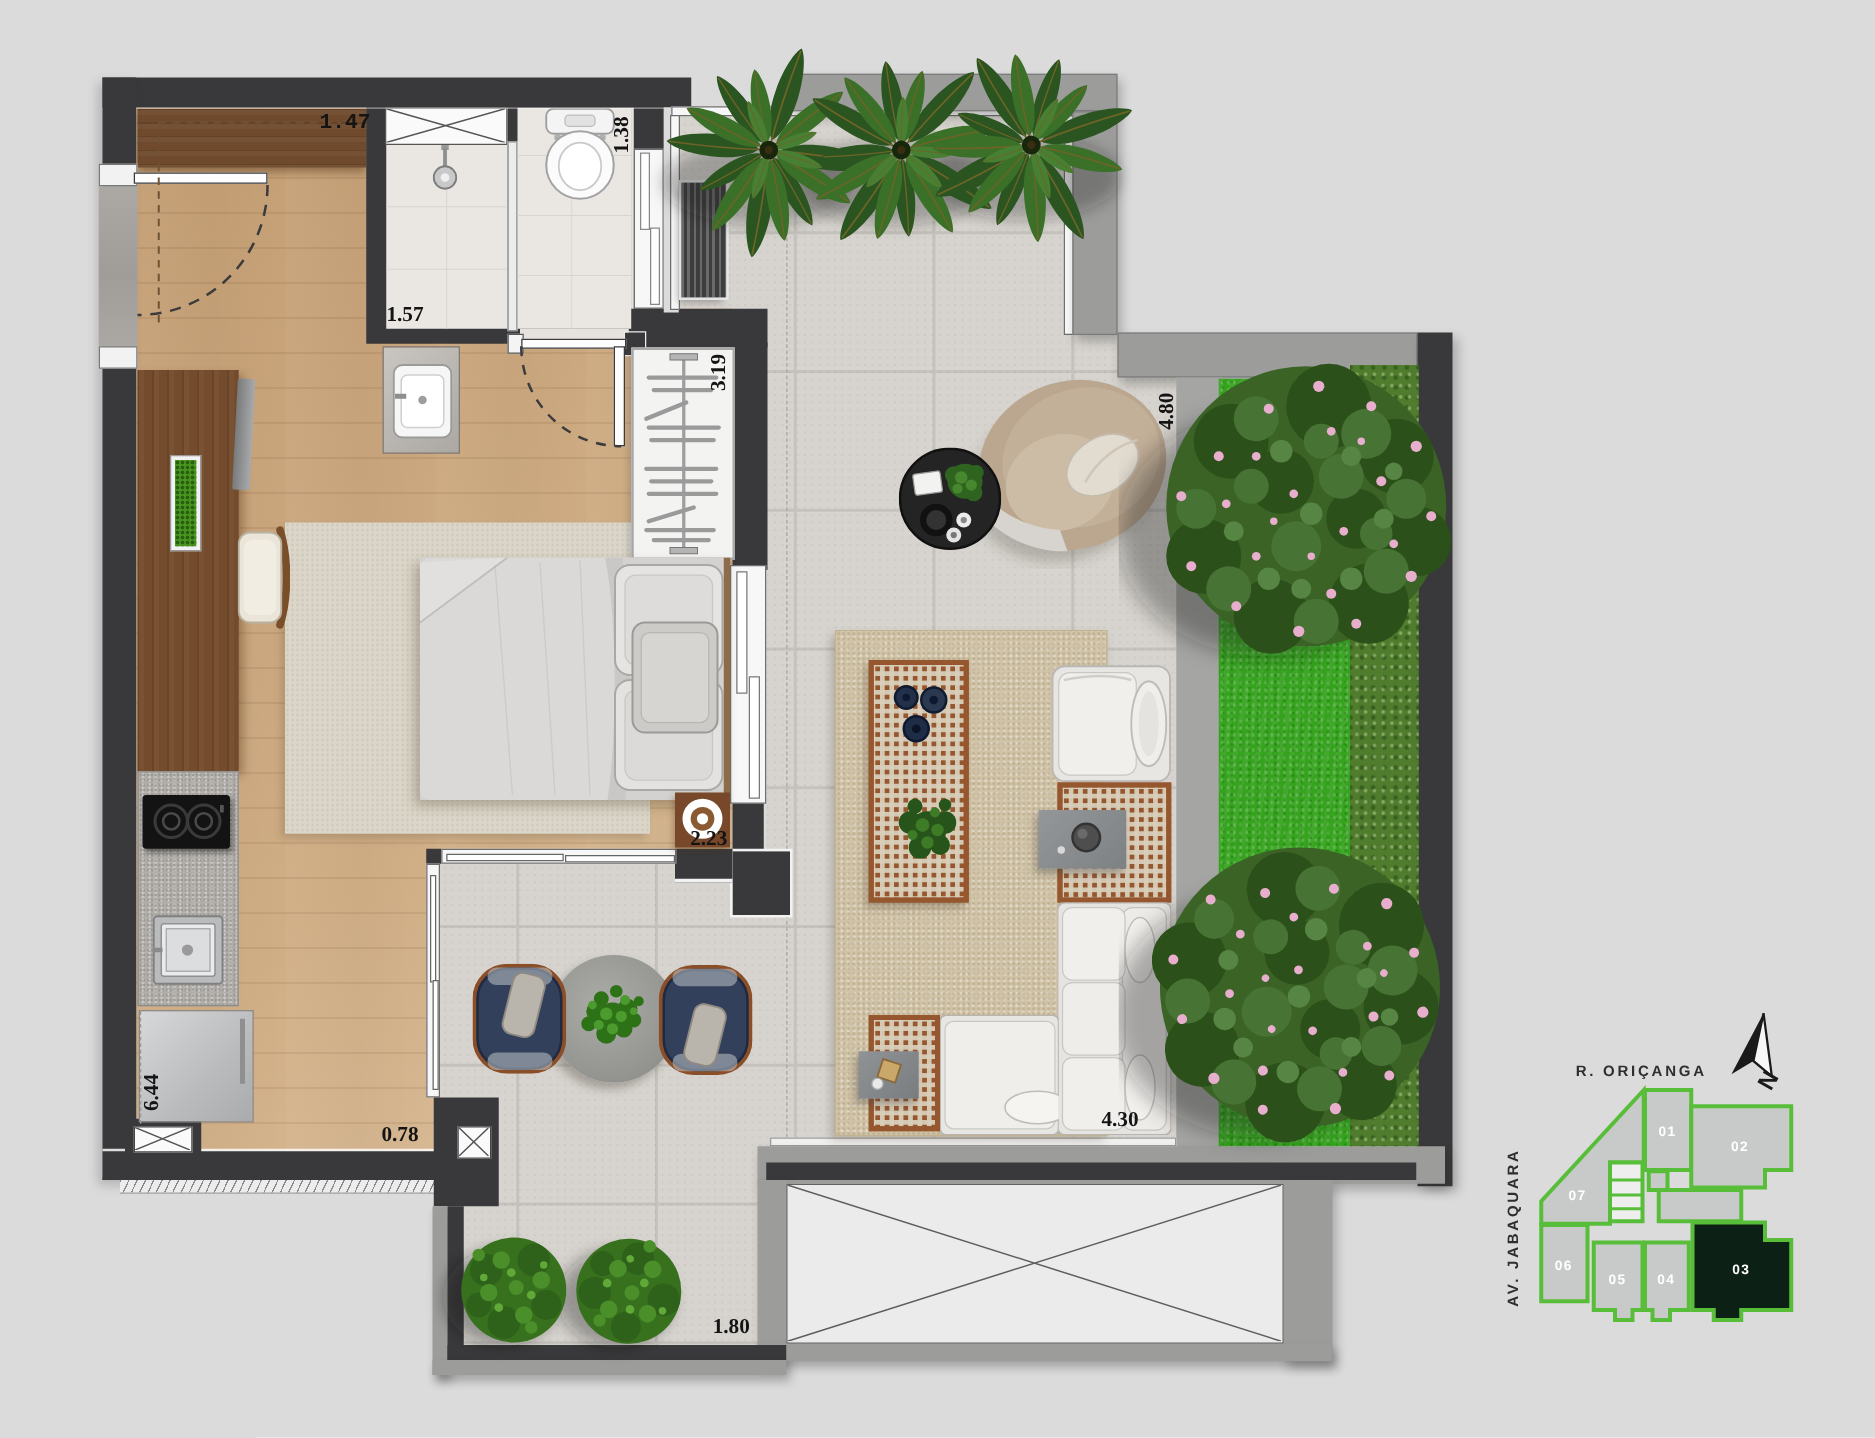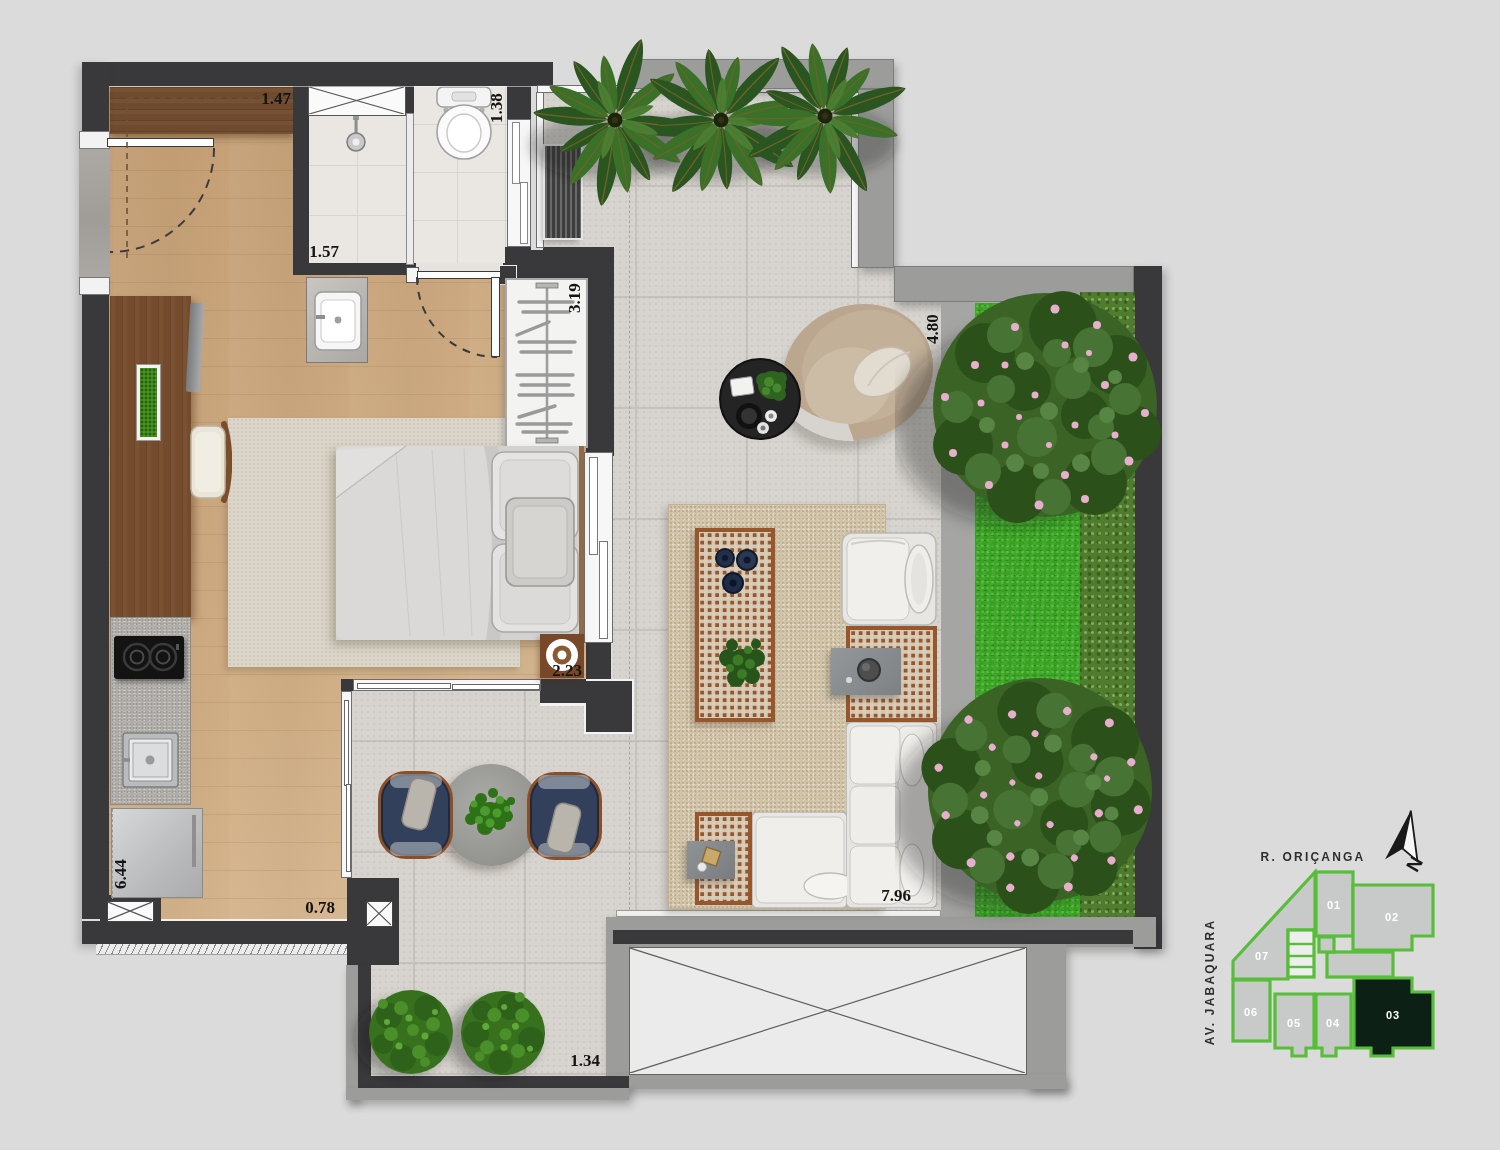--- a/index.html
+++ b/index.html
@@ -670,39 +670,39 @@
     </g>
     </defs>
   <ellipse cx="104" cy="122" rx="78" ry="34" fill="rgba(35,37,33,0.30)" filter="url(#psh)"></ellipse>
   <ellipse cx="210" cy="122" rx="78" ry="34" fill="rgba(35,37,33,0.30)" filter="url(#psh)"></ellipse>
   <ellipse cx="314" cy="118" rx="78" ry="34" fill="rgba(35,37,33,0.30)" filter="url(#psh)"></ellipse>
   <use href="#palm" x="111" y="96"></use>
   <use href="#palm" x="217" y="96" transform="rotate(25 217 96)"></use>
   <use href="#palm" x="321" y="92" transform="rotate(53 321 92)"></use>
 </svg>
 
-<div class="dim" style="left:276px;top:99px;">1.47</div>
+<div class="dim" style="left:276px;top:99px;font-family:Liberation Mono, monospace;">1.47</div>
 
 <div class="dimv" style="left:497px;top:108px;">1.38</div>
 
 <div class="dim" style="left:324px;top:252px;">1.57</div>
 
 <div class="dimv" style="left:575px;top:298px;">3.19</div>
 
 <div class="dimv" style="left:933px;top:329px;">4.80</div>
 
 <div class="dim" style="left:567px;top:671px;">2.23</div>
 
 <div class="dimv" style="left:121px;top:874px;">6.44</div>
 
 <div class="dim" style="left:320px;top:908px;">0.78</div>
 
-<div class="dim" style="left:896px;top:896px;">7.96</div>
-
-<div class="dim" style="left:585px;top:1061px;">1.34</div>
+<div class="dim" style="left:896px;top:896px;">4.30</div>
+
+<div class="dim" style="left:585px;top:1061px;">1.80</div>
 
 <div class="a" style="left:1313px;top:857px;transform:translate(-50%,-50%);font-weight:bold;font-size:12px;letter-spacing:2.2px;color:#2E2E2E;white-space:nowrap;">R. ORIÇANGA</div>
 
 <div class="a" style="left:1210px;top:982px;transform:translate(-50%,-50%) rotate(-90deg);font-weight:bold;font-size:12px;letter-spacing:2.2px;color:#2E2E2E;white-space:nowrap;">AV. JABAQUARA</div>
 
 <svg class="a" style="left:1385px;top:808px;" width="55" height="70">
   <g transform="rotate(12 20 30)">
     <polygon points="20,2 5,55 20,41" fill="#1A1A1A"></polygon>
     <polygon points="20,2 37,50 20,41" fill="#F7F7F7" stroke="#1A1A1A" stroke-width="1.8"></polygon>
   </g>

